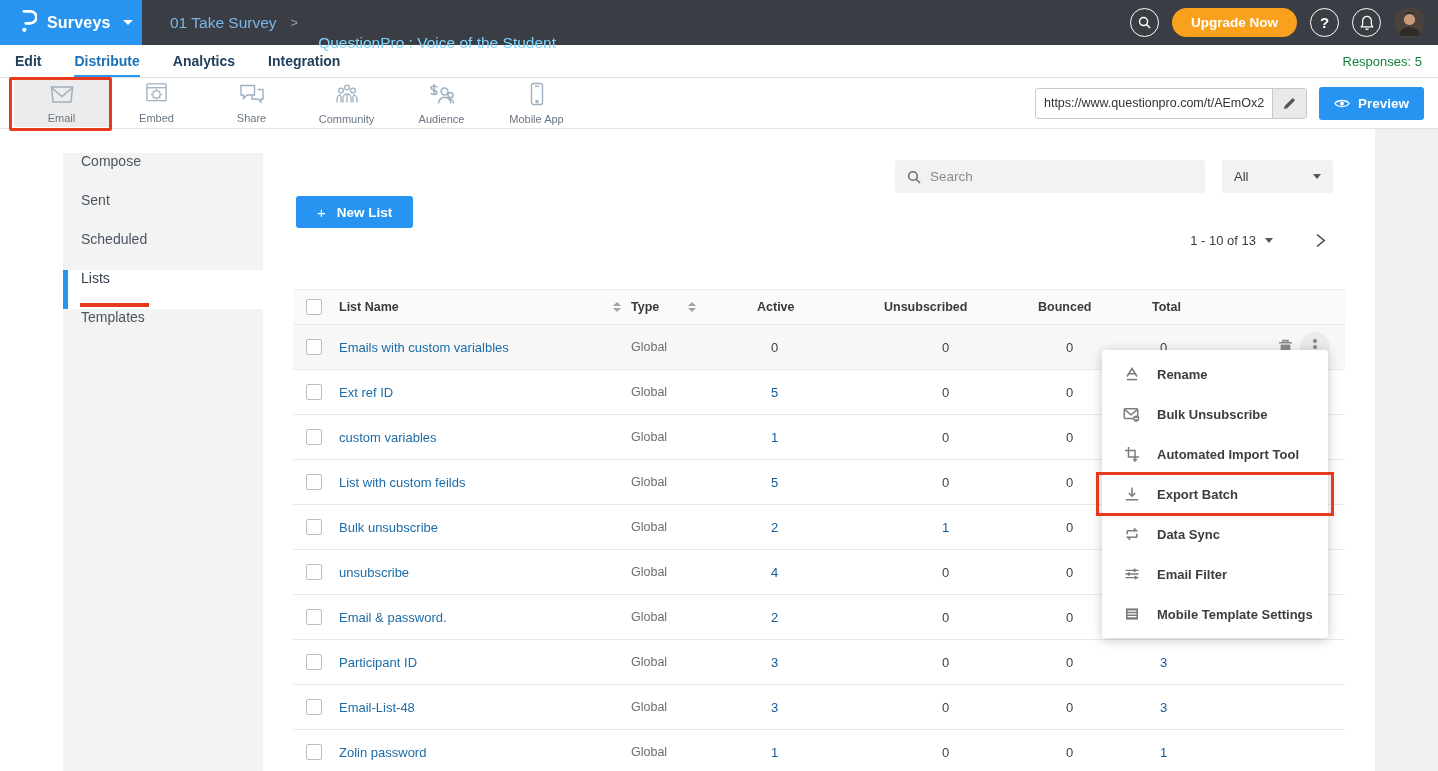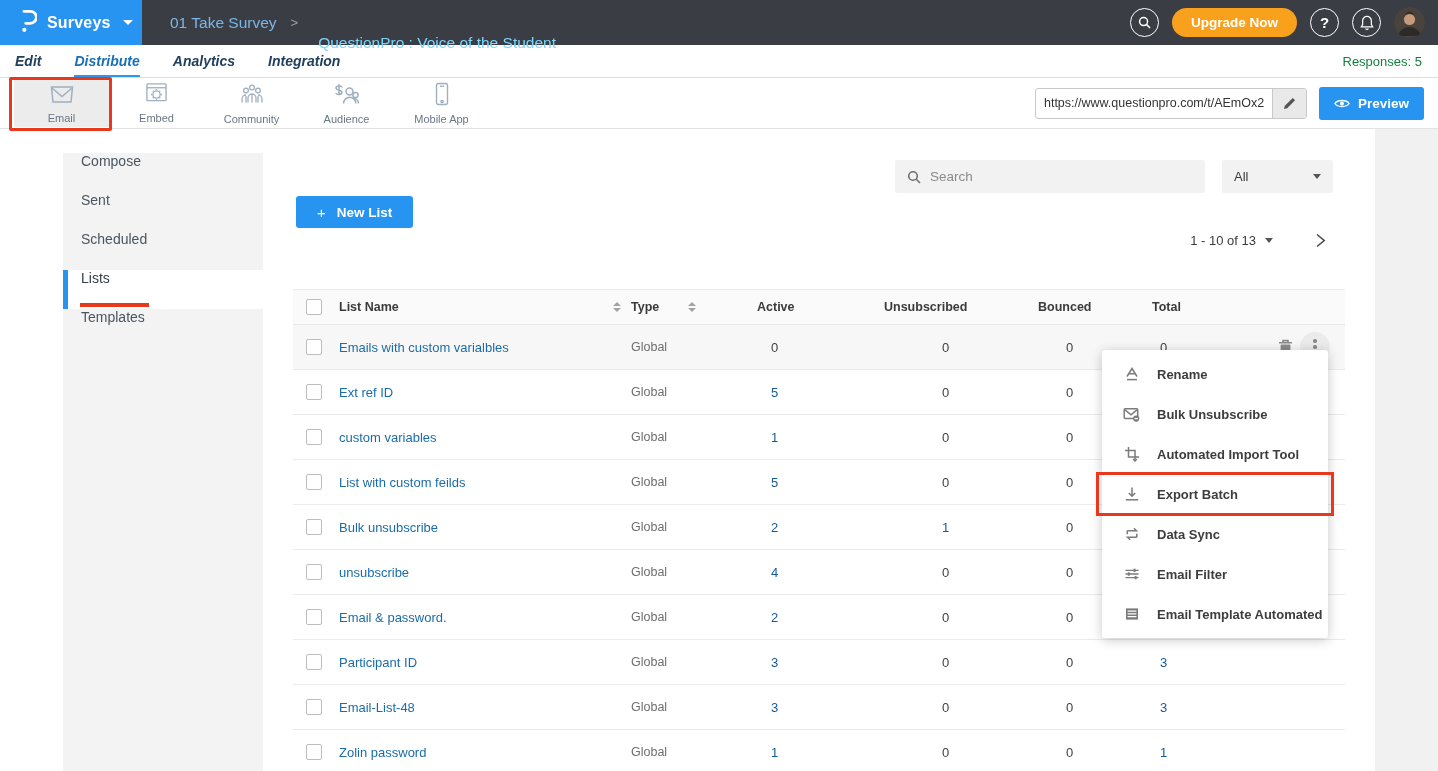--- a/index.html
+++ b/index.html
@@ -138,21 +138,21 @@
             <circle cx="15.5" cy="15.5" r="15.5" fill="#4a423c"></circle>
             <circle cx="15.5" cy="12.5" r="5.6" fill="#c79b7a"></circle>
             <path d="M4.5 29 a11 9 0 0 1 22 0 z" fill="#2e2a28"></path>
             <path d="M9.7 11 a5.8 5.8 0 0 1 11.6 0 l-1.2 -3.2 a5.8 4.2 0 0 0 -9.2 0 z" fill="#1d1a18"></path>
           </svg>
       </span>
     </div>
   </div>
 
   <div class="nav-row">
-    <div id="nav-tabs" style="display:flex;font-style:italic;">
+    <div id="nav-tabs" style="display:flex;">
         <div class="nav-tab">
           <span>Edit</span>
         </div>
         <div class="nav-tab active">
           <span>Distribute</span>
         </div>
         <div class="nav-tab">
           <span>Analytics</span>
         </div>
         <div class="nav-tab">
@@ -172,20 +172,27 @@
     <span class="ch-label">Email</span>
   </div>
         <div class="channel">
     <span class="ch-icon"><svg width="23" height="23" viewBox="0 0 24 24" fill="none" stroke="#9fb0c0" stroke-width="1.4">
               <rect x="2" y="2" width="20" height="17.5" rx="1"></rect>
               <line x1="2" y1="6" x2="22" y2="6"></line>
               <circle cx="12" cy="13" r="3.8"></circle>
               <path d="M12 8.6 v-1.2 M12 18.6 v-1.2 M7.4 13 h-1.2 M17.8 13 h-1.2 M9 10 l-.9 -.9 M15.9 16.9 l-.9 -.9 M15 10 l.9 -.9 M8.1 16.9 l.9 -.9"></path>
             </svg></span>
     <span class="ch-label">Embed</span>
+  </div>
+        <div class="channel">
+    <span class="ch-icon"><svg width="26" height="22" viewBox="0 0 26 22" fill="none" stroke="#9fb0c0" stroke-width="1.4">
+              <path d="M2 2.5 h13.5 v9.5 h-7.5 l-3.5 3.5 v-3.5 h-2.5 z"></path>
+              <path d="M18.5 6.5 h5.5 v9.5 h-2 v3 l-3 -3 h-6 v-3.5"></path>
+            </svg></span>
+    <span class="ch-label">Share</span>
   </div>
         <div class="channel">
     <span class="ch-icon"><svg width="26" height="24" viewBox="0 0 26 24" fill="none" stroke="#9fb0c0" stroke-width="1.3">
               <circle cx="7" cy="8.5" r="2.4"></circle>
               <circle cx="19" cy="8.5" r="2.4"></circle>
               <circle cx="13" cy="5.5" r="2.4"></circle>
               <path d="M3 20.5 v-3.5 a4 4 0 0 1 4 -4 M23 20.5 v-3.5 a4 4 0 0 0 -4 -4 M9 20.5 v-4.5 a4 4 0 0 1 8 0 v4.5"></path>
               <path d="M7 14 v6.5 M13 12 v8.5 M19 14 v6.5"></path>
             </svg></span>
     <span class="ch-label">Community</span>
@@ -499,16 +506,16 @@
         </span>
     <span>Email Filter</span>
   </div>
       <div class="ctx-item">
     <span class="ctx-icon">
           <svg width="16" height="16" viewBox="0 0 16 16">
             <rect x="2" y="2.4" width="12" height="11.2" fill="#7b7b7b"></rect>
             <path d="M3.6 5.2 h8.8 M3.6 7.9 h8.8 M3.6 10.6 h8.8" stroke="#fff" stroke-width="1.2"></path>
           </svg>
         </span>
-    <span>Email Template Automated</span>
+    <span>Mobile Template Settings</span>
   </div>
     </div>
 </div>
 
 </body></html>

